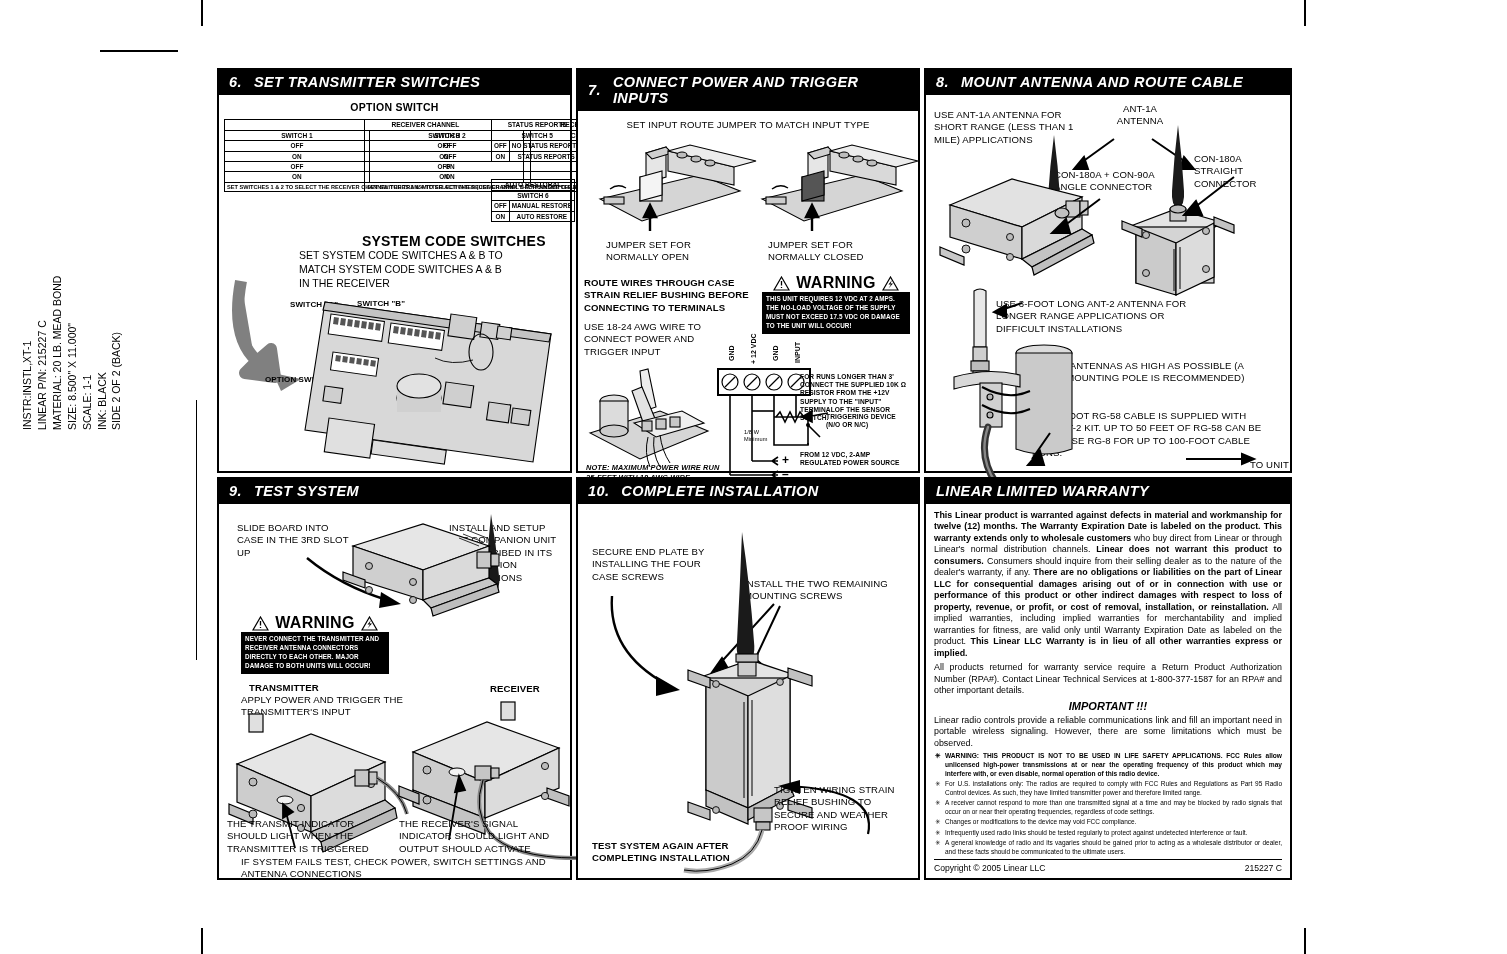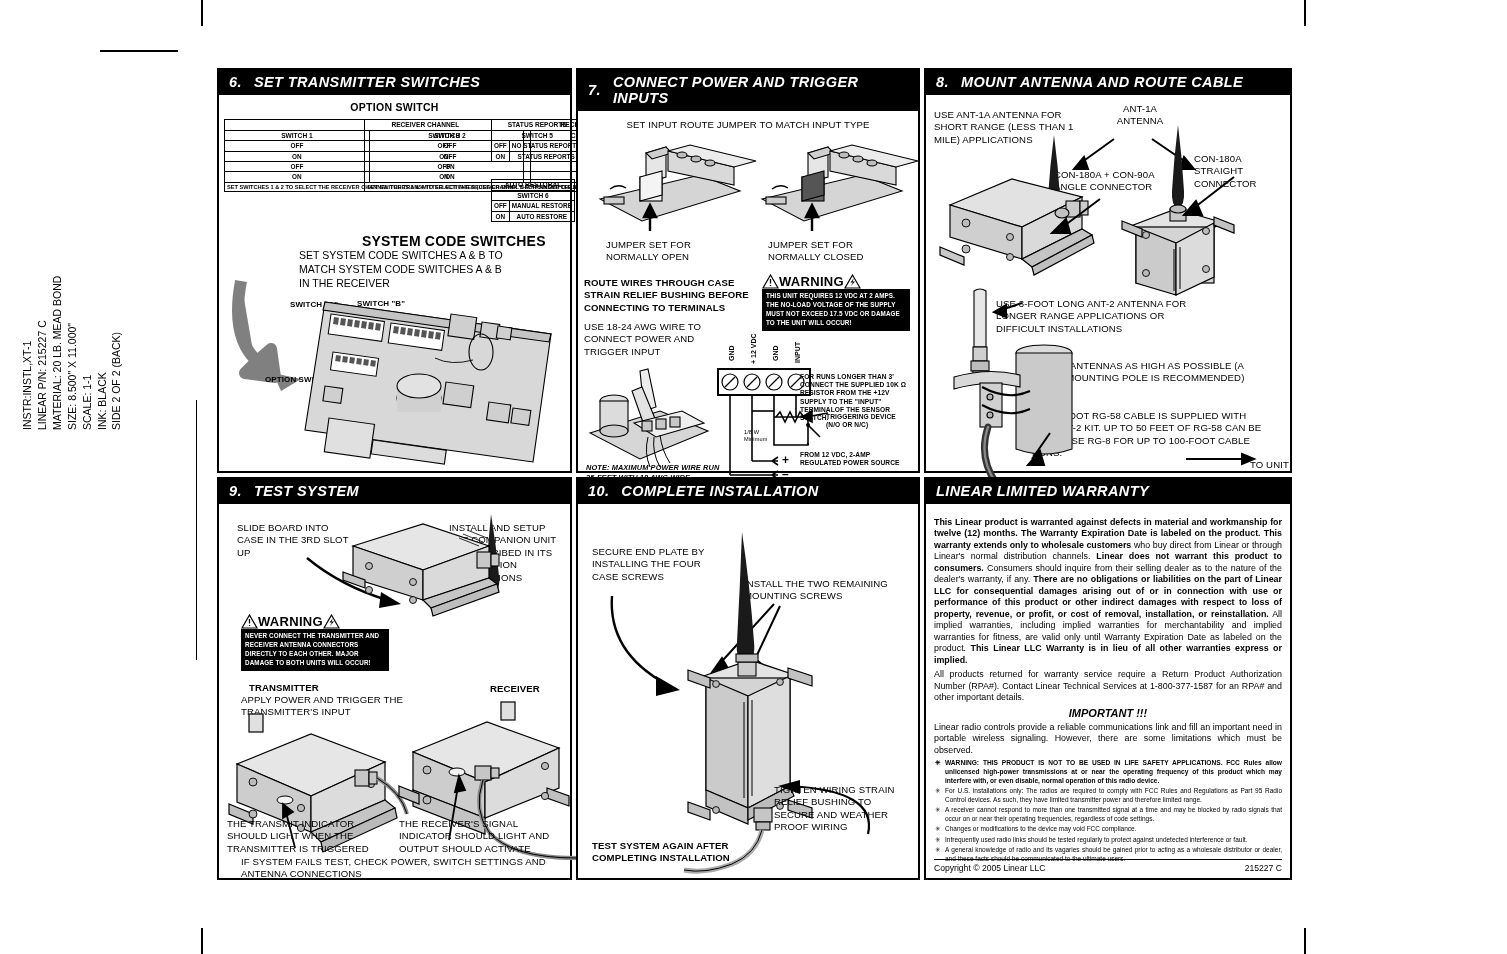--- a/index.html
+++ b/index.html
@@ -44,22 +44,22 @@
   .lbl.it{font-style:italic;font-weight:bold;font-size:7.4px;}
   .lbl.tiny{font-size:5.6px;font-weight:bold;line-height:1.2;}
   .lbl.c{text-align:left;}
 
   
   .vert{position:absolute;transform-origin:0 0;transform:rotate(-90deg);
         font-size:7px;font-weight:bold;white-space:nowrap;}
 
   
   .warnbox{position:absolute;}
-  .warnbox .wtitle{display:flex;align-items:center;justify-content:flex-start;
-        font-weight:bold;font-size:13px;letter-spacing:.3px;}
+  .warnbox .wtitle{display:flex;align-items:center;justify-content:center;gap:6px;
+        font-weight:bold;font-size:16px;letter-spacing:.3px;}
   .warnbox .wbody{background:#000;color:#fff;font-weight:bold;font-size:6.3px;
         line-height:1.42;padding:3px 4px;letter-spacing:.1px;}
   .tri{width:17px;height:15px;position:relative;}
   .tri svg{display:block;}
 
   
   .wtext{font-size:8.9px;line-height:1.29;text-align:justify;margin:0 0 3px 0;}
   .wtext b{font-weight:bold;}
   .imp{text-align:center;font-style:italic;font-weight:bold;font-size:11px;margin:3px 0 3px;}
   .blist{margin:1px 0 0 0;padding:0;list-style:none;}
@@ -747,21 +747,21 @@
 
         <div class="lbl" style="left:196px;top:280px;width:132px;">TIGHTEN WIRING STRAIN RELIEF BUSHING TO SECURE AND WEATHER PROOF WIRING</div>
         <div class="lbl b" style="left:14px;top:336px;width:180px;">TEST SYSTEM AGAIN AFTER COMPLETING INSTALLATION</div>
       </div>
     </div>
 
     <div class="panel" id="pw">
       <div class="phead">
         <span>LINEAR LIMITED WARRANTY</span>
       </div>
-      <div class="pbody" style="height:374px;padding:13px 8px;">
+      <div class="pbody" style="height:374px;padding:6px 8px;">
         <p class="wtext">
           <b>This Linear product is warranted against defects in material and workmanship for twelve (12) months. The Warranty Expiration Date is labeled on the product. This warranty extends only to wholesale customers</b><span> who buy direct from Linear or through Linear's normal distribution channels. </span><b>Linear does not warrant this product to consumers.</b><span> Consumers should inquire from their selling dealer as to the nature of the dealer's warranty, if any. </span><b>There are no obligations or liabilities on the part of Linear LLC for consequential damages arising out of or in connection with use or performance of this product or other indirect damages with respect to loss of property, revenue, or profit, or cost of removal, installation, or reinstallation.</b><span> All implied warranties, including implied warranties for merchantability and implied warranties for fitness, are valid only until Warranty Expiration Date as labeled on the product. </span><b>This Linear LLC Warranty is in lieu of all other warranties express or implied.</b>
         </p>
         <p class="wtext">All products returned for warranty service require a Return Product Authorization Number (RPA#). Contact Linear Technical Services at 1-800-377-1587 for an RPA# and other important details.</p>
         <div class="imp">IMPORTANT !!!</div>
         <p class="wtext">Linear radio controls provide a reliable communications link and fill an important need in portable wireless signaling. However, there are some limitations which must be observed.</p>
         <ul class="blist">
           <li class="bold"><span class="ast">✳</span><span>WARNING: THIS PRODUCT IS NOT TO BE USED IN LIFE SAFETY APPLICATIONS. FCC Rules allow unlicensed high-power transmissions at or near the operating frequency of this product which may interfere with, or even disable, normal operation of this radio device.</span></li>
           <li><span class="ast">✳</span><span>For U.S. installations only: The radios are required to comply with FCC Rules and Regulations as Part 95 Radio Control devices. As such, they have limited transmitter power and therefore limited range.</span></li>
           <li><span class="ast">✳</span><span>A receiver cannot respond to more than one transmitted signal at a time and may be blocked by radio signals that occur on or near their operating frequencies, regardless of code settings.</span></li>

